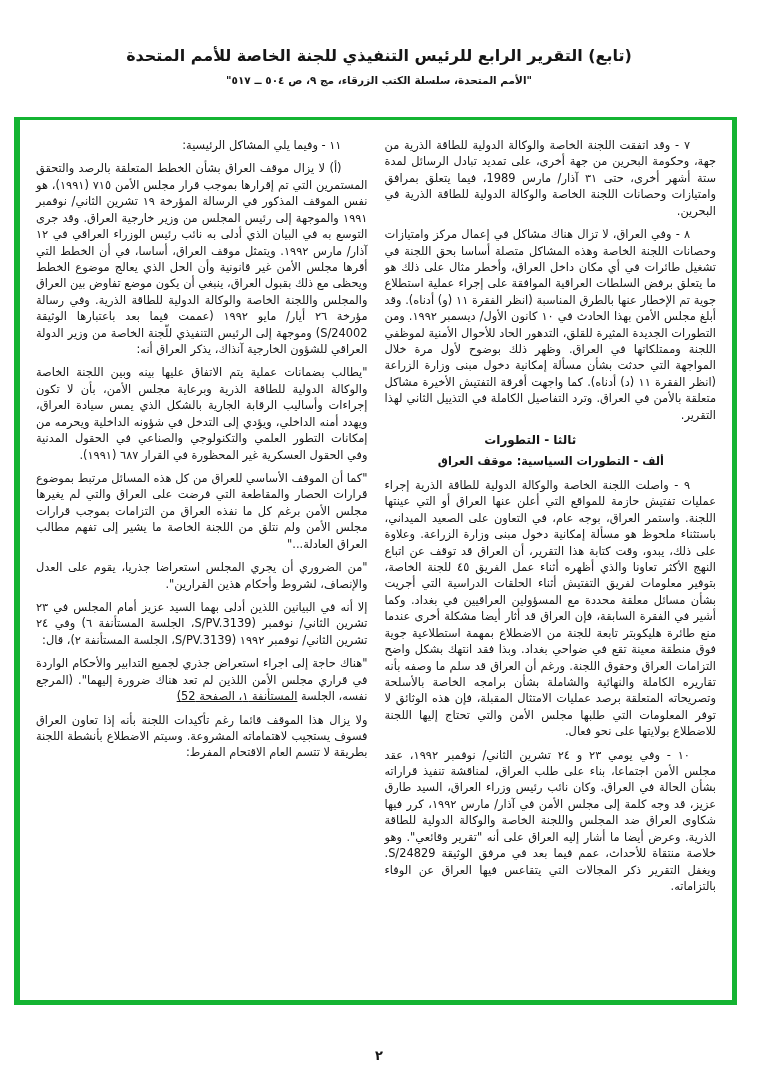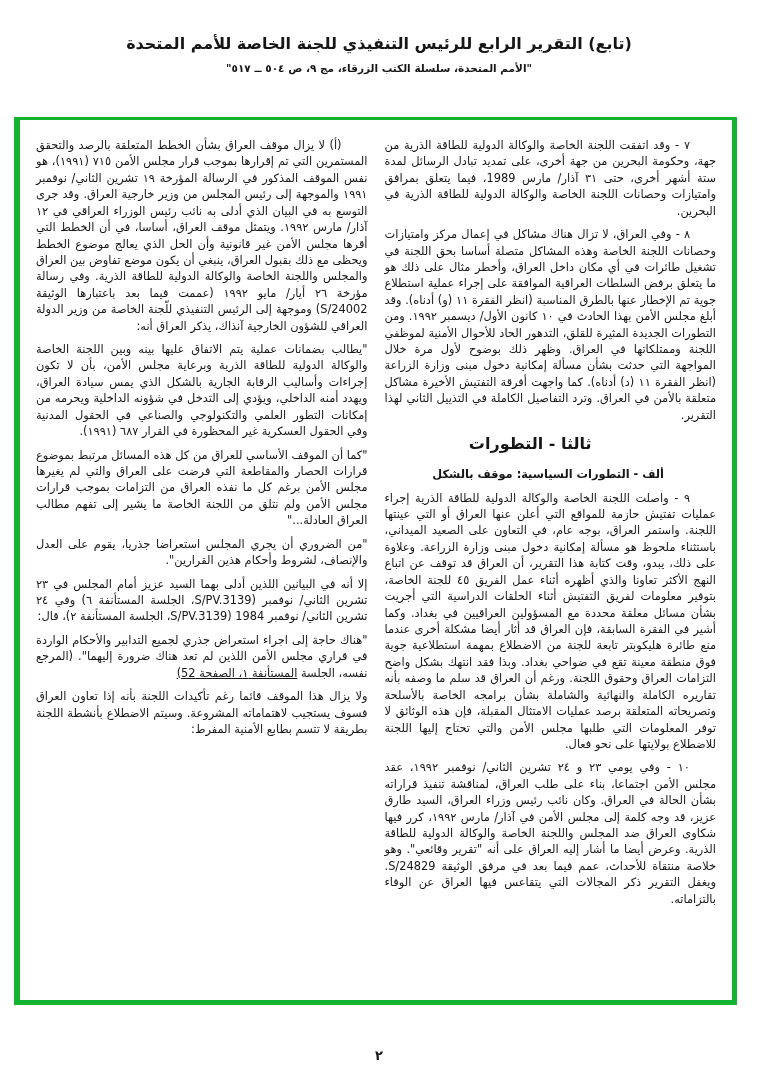--- a/index.html
+++ b/index.html
@@ -11,20 +11,21 @@
     width: 758px;
     height: 1078px;
     position: relative;
     font-family: "DejaVu Sans", sans-serif;
     color: #161616;
     overflow: hidden;
   }
   .header {
     text-align: center;
     padding-top: 34px;
+    margin-top: 12px;
   }
   .doc-title {
     font-weight: bold;
     font-size: 16px;
     letter-spacing: 0;
   }
   .doc-subtitle {
     font-weight: bold;
     font-size: 10.5px;
     margin-top: 9px;
@@ -51,23 +52,23 @@
     flex: 1 1 0;
     font-size: 11.4px;
     line-height: 1.44;
     text-align: justify;
   }
   .col p { margin: 0 0 7px 0; }
   .num-para { text-indent: 26px; }
   .quote { margin-right: 19px; margin-left: 2px; }
   .section-heading {
     font-weight: bold;
-    font-size: 16px;
+    font-size: 12px;
     text-align: center;
-    margin: 9px 40px 11px 0;
+    margin: 9px 40px 4px 0;
   }
   .subsection-heading {
     font-weight: bold;
     font-size: 11.4px;
     margin: 0 52px 7px 0;
   }
   .u { text-decoration: underline; }
   .footer {
     position: absolute;
     bottom: 14px;
@@ -88,33 +89,34 @@
   <div class="doc-subtitle">"الأمم المتحدة، سلسلة الكتب الزرقاء، مج ٩، ص ٥٠٤ ــ ٥١٧"</div>
 </div>
 
 <div class="content-box" style="border-color: rgb(20, 180, 50);">
   <div class="cols">
 
     <div class="col">
       <p class="num-para">٧ -  وقد اتفقت اللجنة الخاصة والوكالة الدولية للطاقة الذرية من جهة، وحكومة البحرين من جهة أخرى، على تمديد تبادل الرسائل لمدة ستة أشهر أخرى، حتى ٣١ آذار/ مارس 1989، فيما يتعلق بمرافق وامتيازات وحصانات اللجنة الخاصة والوكالة الدولية للطاقة الذرية في البحرين.</p>
       <p class="num-para">٨ -  وفي العراق، لا تزال هناك مشاكل في إعمال مركز وامتيازات وحصانات اللجنة الخاصة وهذه المشاكل متصلة أساسا بحق اللجنة في تشغيل طائرات في أي مكان داخل العراق، وأخطر مثال على ذلك هو ما يتعلق برفض السلطات العراقية الموافقة على إجراء عملية استطلاع جوية تم الإخطار عنها بالطرق المناسبة (انظر الفقرة ١١ (و) أدناه). وقد أبلغ مجلس الأمن بهذا الحادث في ١٠ كانون الأول/ ديسمبر ١٩٩٢. ومن التطورات الجديدة المثيرة للقلق، التدهور الحاد للأحوال الأمنية لموظفي اللجنة وممتلكاتها في العراق. وظهر ذلك بوضوح لأول مرة خلال المواجهة التي حدثت بشأن مسألة إمكانية دخول مبنى وزارة الزراعة (انظر الفقرة ١١ (د) أدناه). كما واجهت أفرقة التفتيش الأخيرة مشاكل متعلقة بالأمن في العراق. وترد التفاصيل الكاملة في التذييل الثاني لهذا التقرير.</p>
       <div class="section-heading">ثالثا -  التطورات</div>
-      <div class="subsection-heading">ألف -  التطورات السياسية: موقف بالشكل</div>
+      <div class="subsection-heading">ألف -  التطورات السياسية: موقف العراق</div>
       <p class="num-para">٩ -  واصلت اللجنة الخاصة والوكالة الدولية للطاقة الذرية إجراء عمليات تفتيش حازمة للمواقع التي أعلن عنها العراق أو التي عينتها اللجنة. واستمر العراق، بوجه عام، في التعاون على الصعيد الميداني، باستثناء ملحوظ هو مسألة إمكانية دخول مبنى وزارة الزراعة. وعلاوة على ذلك، يبدو، وقت كتابة هذا التقرير، أن العراق قد توقف عن اتباع النهج الأكثر تعاونا والذي أظهره أثناء عمل الفريق ٤٥ للجنة الخاصة، بتوفير معلومات لفريق التفتيش أثناء الحلقات الدراسية التي أجريت بشأن مسائل معلقة محددة مع المسؤولين العراقيين في بغداد. وكما أشير في الفقرة السابقة، فإن العراق قد أثار أيضا مشكلة أخرى عندما منع طائرة هليكوبتر تابعة للجنة من الاضطلاع بمهمة استطلاعية جوية فوق منطقة معينة تقع في ضواحي بغداد. وبذا فقد انتهك بشكل واضح التزامات العراق وحقوق اللجنة. ورغم أن العراق قد سلم ما وصفه بأنه تقاريره الكاملة والنهائية والشاملة بشأن برامجه الخاصة بالأسلحة وتصريحاته المتعلقة برصد عمليات الامتثال المقبلة، فإن هذه الوثائق لا توفر المعلومات التي طلبها مجلس الأمن والتي تحتاج إليها اللجنة للاضطلاع بولايتها على نحو فعال.</p>
       <p class="num-para">١٠ -  وفي يومي ٢٣ و ٢٤ تشرين الثاني/ نوفمبر ١٩٩٢، عقد مجلس الأمن اجتماعا، بناء على طلب العراق، لمناقشة تنفيذ قراراته بشأن الحالة في العراق. وكان نائب رئيس وزراء العراق، السيد طارق عزيز، قد وجه كلمة إلى مجلس الأمن في آذار/ مارس ١٩٩٢، كرر فيها شكاوى العراق ضد المجلس واللجنة الخاصة والوكالة الدولية للطاقة الذرية. وعرض أيضا ما أشار إليه العراق على أنه "تقرير وقائعي". وهو خلاصة منتقاة للأحداث، عمم فيما بعد في مرفق الوثيقة S/24829. ويغفل التقرير ذكر المجالات التي يتقاعس فيها العراق عن الوفاء بالتزاماته.</p>
     </div>
 
     <div class="col">
+      <p class="num-para">١١ -  وفيما يلي المشاكل الرئيسية:</p>
       <p class="num-para">(أ)  لا يزال موقف العراق بشأن الخطط المتعلقة بالرصد والتحقق المستمرين التي تم إقرارها بموجب قرار مجلس الأمن ٧١٥ (١٩٩١)، هو نفس الموقف المذكور في الرسالة المؤرخة ١٩ تشرين الثاني/ نوفمبر ١٩٩١ والموجهة إلى رئيس المجلس من وزير خارجية العراق. وقد جرى التوسع به في البيان الذي أدلى به نائب رئيس الوزراء العراقي في ١٢ آذار/ مارس ١٩٩٢. ويتمثل موقف العراق، أساسا، في أن الخطط التي أقرها مجلس الأمن غير قانونية وأن الحل الذي يعالج موضوع الخطط ويحظى مع ذلك بقبول العراق، ينبغي أن يكون موضع تفاوض بين العراق والمجلس واللجنة الخاصة والوكالة الدولية للطاقة الذرية. وفي رسالة مؤرخة ٢٦ أيار/ مايو ١٩٩٢ (عممت فيما بعد باعتبارها الوثيقة S/24002) وموجهة إلى الرئيس التنفيذي للّجنة الخاصة من وزير الدولة العراقي للشؤون الخارجية آنذاك، يذكر العراق أنه:</p>
       <p class="quote">"يطالب بضمانات عملية يتم الاتفاق عليها بينه وبين اللجنة الخاصة والوكالة الدولية للطاقة الذرية وبرعاية مجلس الأمن، بأن لا تكون إجراءات وأساليب الرقابة الجارية بالشكل الذي يمس سيادة العراق، ويهدد أمنه الداخلي، ويؤدي إلى التدخل في شؤونه الداخلية ويحرمه من إمكانات التطور العلمي والتكنولوجي والصناعي في الحقول المدنية وفي الحقول العسكرية غير المحظورة في القرار ٦٨٧ (١٩٩١).</p>
       <p class="quote">"كما أن الموقف الأساسي للعراق من كل هذه المسائل مرتبط بموضوع قرارات الحصار والمقاطعة التي فرضت على العراق والتي لم يغيرها مجلس الأمن برغم كل ما نفذه العراق من التزامات بموجب قرارات مجلس الأمن ولم نتلق من اللجنة الخاصة ما يشير إلى تفهم مطالب العراق العادلة..."</p>
       <p class="quote">"من الضروري أن يجري المجلس استعراضا جذريا، يقوم على العدل والإنصاف، لشروط وأحكام هذين القرارين".</p>
-      <p>إلا أنه في البيانين اللذين أدلى بهما السيد عزيز أمام المجلس في ٢٣ تشرين الثاني/ نوفمبر (S/PV.3139، الجلسة المستأنفة ٦) وفي ٢٤ تشرين الثاني/ نوفمبر 1984 (S/PV.3139، الجلسة المستأنفة ٢)، قال:</p>
+      <p>إلا أنه في البيانين اللذين أدلى بهما السيد عزيز أمام المجلس في ٢٣ تشرين الثاني/ نوفمبر (S/PV.3139، الجلسة المستأنفة ٦) وفي ٢٤ تشرين الثاني/ نوفمبر ١٩٩٢ (S/PV.3139، الجلسة المستأنفة ٢)، قال:</p>
       <p class="quote"><span>"هناك حاجة إلى اجراء استعراض جذري لجميع التدابير والأحكام الواردة في قراري مجلس الأمن اللذين لم تعد هناك ضرورة إليهما". </span><span>(المرجع نفسه، الجلسة </span><span class="u">المستأنفة ١، الصفحة 52)</span></p>
-      <p>ولا يزال هذا الموقف قائما رغم تأكيدات اللجنة بأنه إذا تعاون العراق فسوف يستجيب لاهتماماته المشروعة. وسيتم الاضطلاع بأنشطة اللجنة بطريقة لا تتسم بطابع الأمنية المفرط:</p>
+      <p>ولا يزال هذا الموقف قائما رغم تأكيدات اللجنة بأنه إذا تعاون العراق فسوف يستجيب لاهتماماته المشروعة. وسيتم الاضطلاع بأنشطة اللجنة بطريقة لا تتسم العام الاقتحام المفرط:</p>
     </div>
 
   </div>
 </div>
 
 <div class="footer">
   <span class="page-number">٢</span>
 </div>
 
 </body></html>

